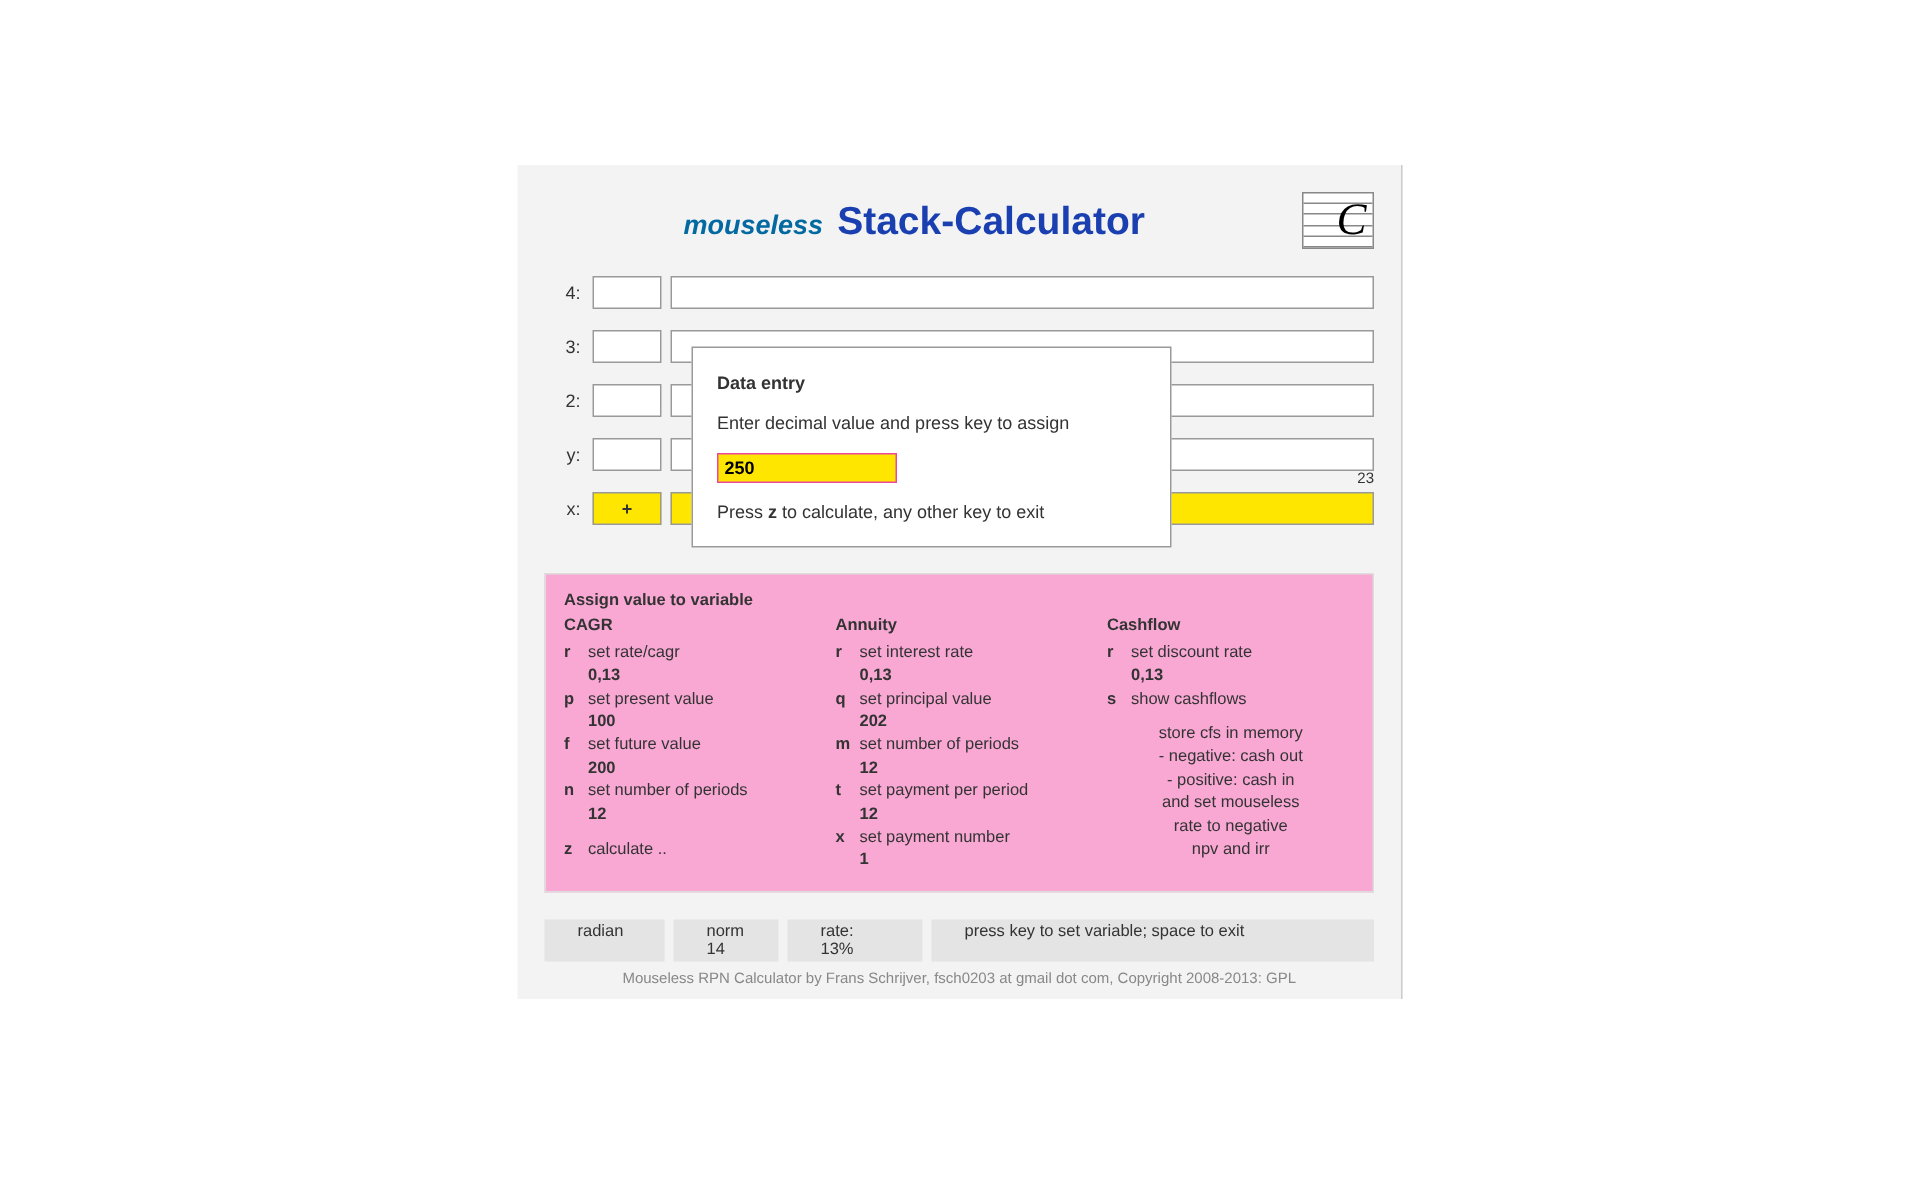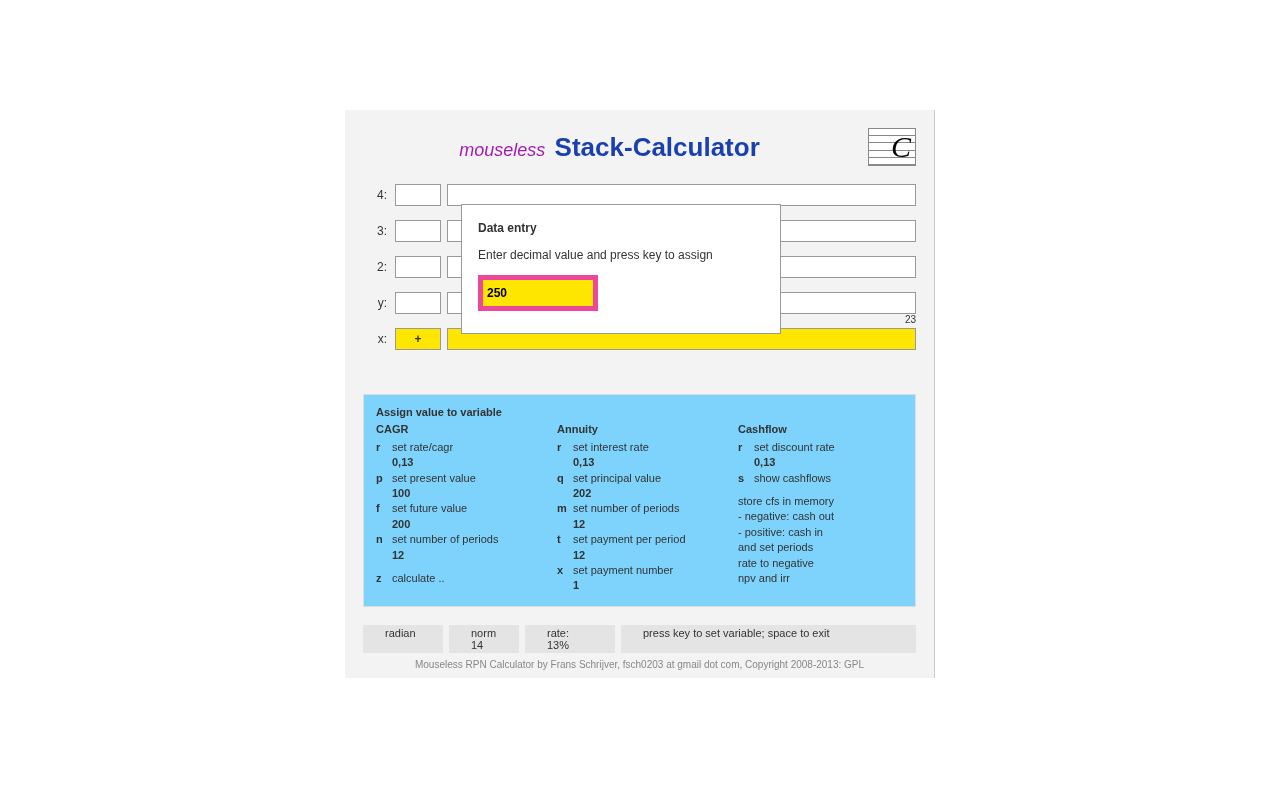--- a/index.html
+++ b/index.html
@@ -23,23 +23,23 @@
     justify-content: flex-end;
     margin-bottom: 18px;
     gap: 12px;
   }
   .title-wrap {
     flex: 1;
     text-align: center;
   }
   .title-small {
     font-style: italic;
-    font-weight: normal;
+    font-weight: bold;
     font-size: 18px;
-    color: #a21caf;
+    color: #0369a1;
     margin-right: 6px;
   }
   .title-big {
     font-weight: bold;
     font-size: 26px;
     color: #1a3fb0;
   }
   .logo {
     width: 48px;
     height: 38px;
@@ -95,55 +95,55 @@
   .counter {
     position: absolute;
     right: 0;
     top: -14px;
     font-size: 10px;
     color: #333;
   }
   .popup {
     position: absolute;
     left: 116px;
-    top: 94px;
+    top: 121px;
     width: 320px;
     background: #fff;
     border: 1px solid #999;
     padding: 14px 16px 12px 16px;
     z-index: 10;
     line-height: 1.6;
   }
   .popup-title { font-weight: bold; font-size: 12px; margin-bottom: 8px; }
   .popup-text { font-size: 12px; margin-bottom: 10px; }
   .popup-input {
-    width: 120px; height: 36px; border: 5px solid #ec4899;
+    width: 120px; height: 20px; border: 1px solid #ec4899;
     background: #ffe600; padding: 0 4px; font-weight: bold;
     font-family: inherit; font-size: 12px; display: block;
     margin-bottom: 10px;
   }
   .popup-hint { font-size: 12px; }
   .popup-hint .k { font-weight: bold; }
   .help {
-    background: #7dd3fc;
+    background: #f9a8d4;
     border: 1px solid #ddd;
-    margin-top: 44px;
+    margin-top: 32px;
     padding: 10px 12px 12px 12px;
     font-size: 11px;
     line-height: 1.4;
   }
   .help-title { font-weight: bold; margin-bottom: 2px; }
   .help-cols { display: flex; gap: 16px; }
   .col { flex: 1; }
   .col-title { font-weight: bold; margin-bottom: 2px; }
   .item { display: flex; margin-bottom: 0px; }
   .item .k { width: 16px; font-weight: bold; }
   .item .desc { flex: 1; }
   .item .desc .val { font-weight: bold; display: block; }
-  .note-line { margin-bottom: 0; }
+  .note-line { margin-bottom: 0; text-align: center; }
   .status {
     display: flex;
     gap: 6px;
     margin-top: 18px;
     font-size: 11px;
   }
   .status > div {
     background: #e4e4e4;
     padding: 2px 22px;
   }
@@ -203,20 +203,23 @@
       <div class="counter">23</div>
       <div class="stack-label">x:</div>
       <div class="stack-op highlight">+</div>
       <div class="stack-val highlight"></div>
     </div>
 
     <div class="popup">
       <div class="popup-title">Data entry</div>
       <div class="popup-text">Enter decimal value and press key to assign</div>
       <input class="popup-input" value="250" style="">
+      <div class="popup-hint">
+        <span>Press </span><span class="k">z</span><span> to calculate, any other key to exit</span>
+      </div>
     </div>
   </div>
 
   <div class="help">
     <div class="help-title">Assign value to variable</div>
     <div class="help-cols">
       <div class="col">
         <div class="col-title">CAGR</div>
         <div id="cagr-items">
             <div class="item">
@@ -277,21 +280,21 @@
             <div class="item">
               <div class="k">s</div>
               <div class="desc">show cashflows</div>
             </div>
           </div>
         <div style="height:8px"></div>
         <div id="cashflow-notes">
             <div class="note-line">store cfs in memory</div>
             <div class="note-line">- negative: cash out</div>
             <div class="note-line">- positive: cash in</div>
-            <div class="note-line">and set periods</div>
+            <div class="note-line">and set mouseless</div>
             <div class="note-line">rate to negative</div>
             <div class="note-line">npv and irr</div>
           </div>
       </div>
     </div>
   </div>
 
   <div class="status">
     <div class="s1">radian</div>
     <div class="s2">norm 14</div>

